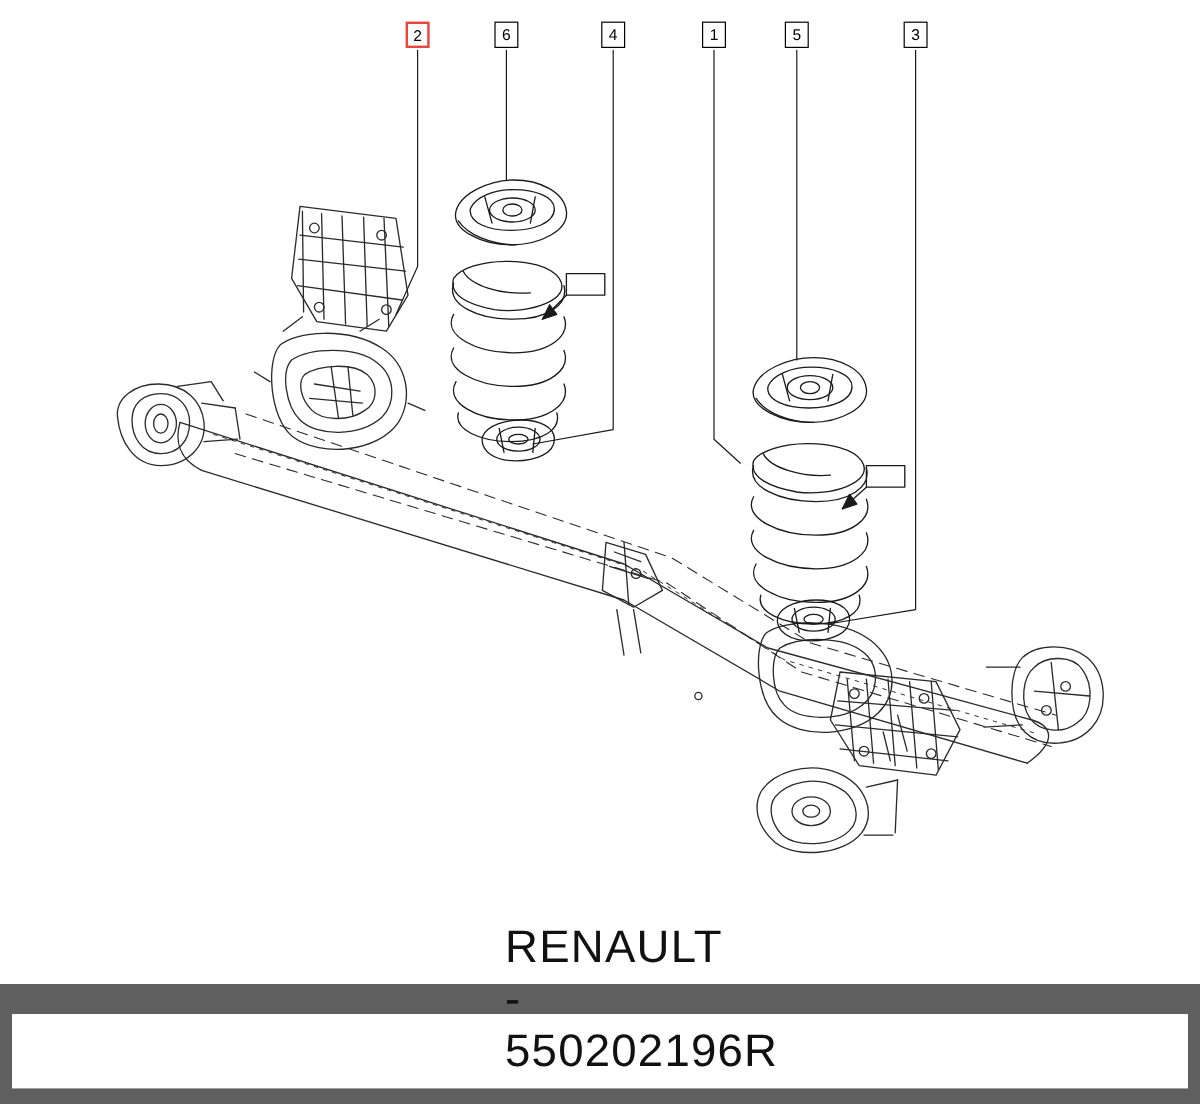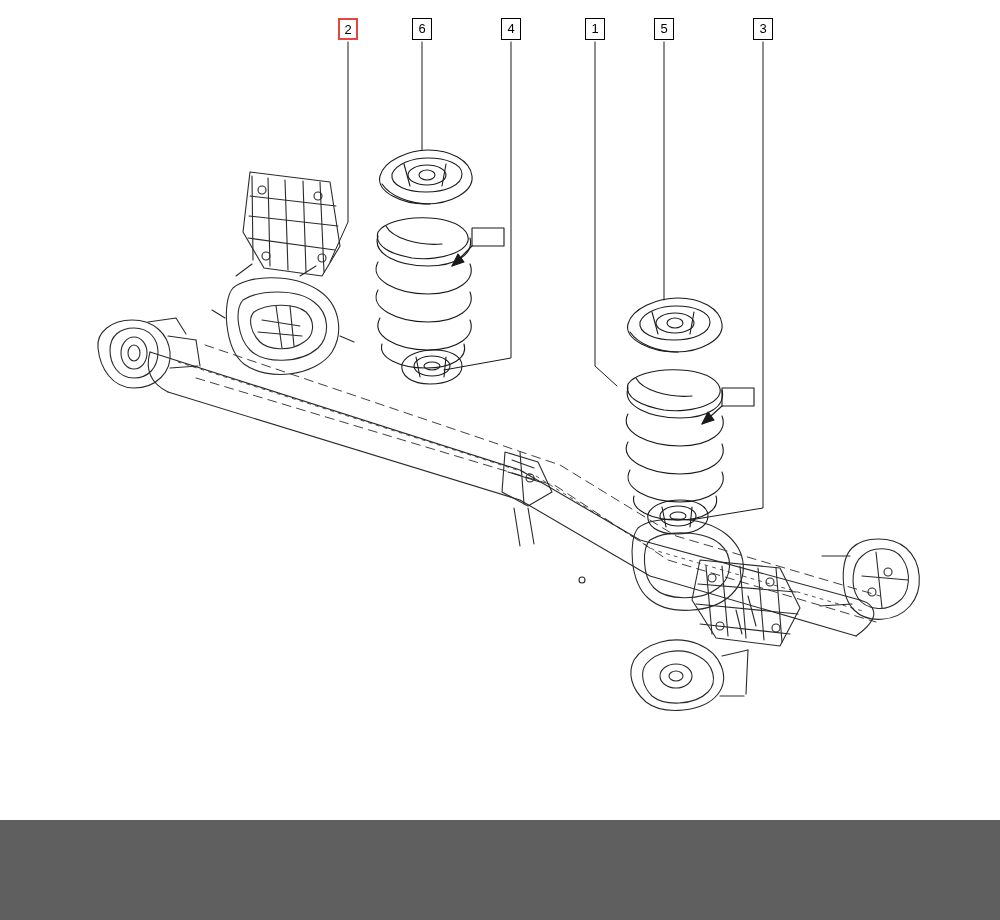--- a/index.html
+++ b/index.html
@@ -264,14 +264,23 @@
     <div class="callout highlight" style="left:338px; top:18px;">2</div>
     <div class="callout" style="left:412px; top:18px;">6</div>
     <div class="callout" style="left:501px; top:18px;">4</div>
     <div class="callout" style="left:585px; top:18px;">1</div>
     <div class="callout" style="left:654px; top:18px;">5</div>
     <div class="callout" style="left:753px; top:18px;">3</div>
 
   </div>
 
   <div id="footer-bar"></div>
+  <div id="footer-plate">
+    <div id="footer-text">
+      <span>RENAULT</span>
+      <span>-</span>
+      <span>550202196R</span>
+      <span id="footer-gap"></span>
+      
+    </div>
+  </div>
 
 </div>
 
 </body></html>

